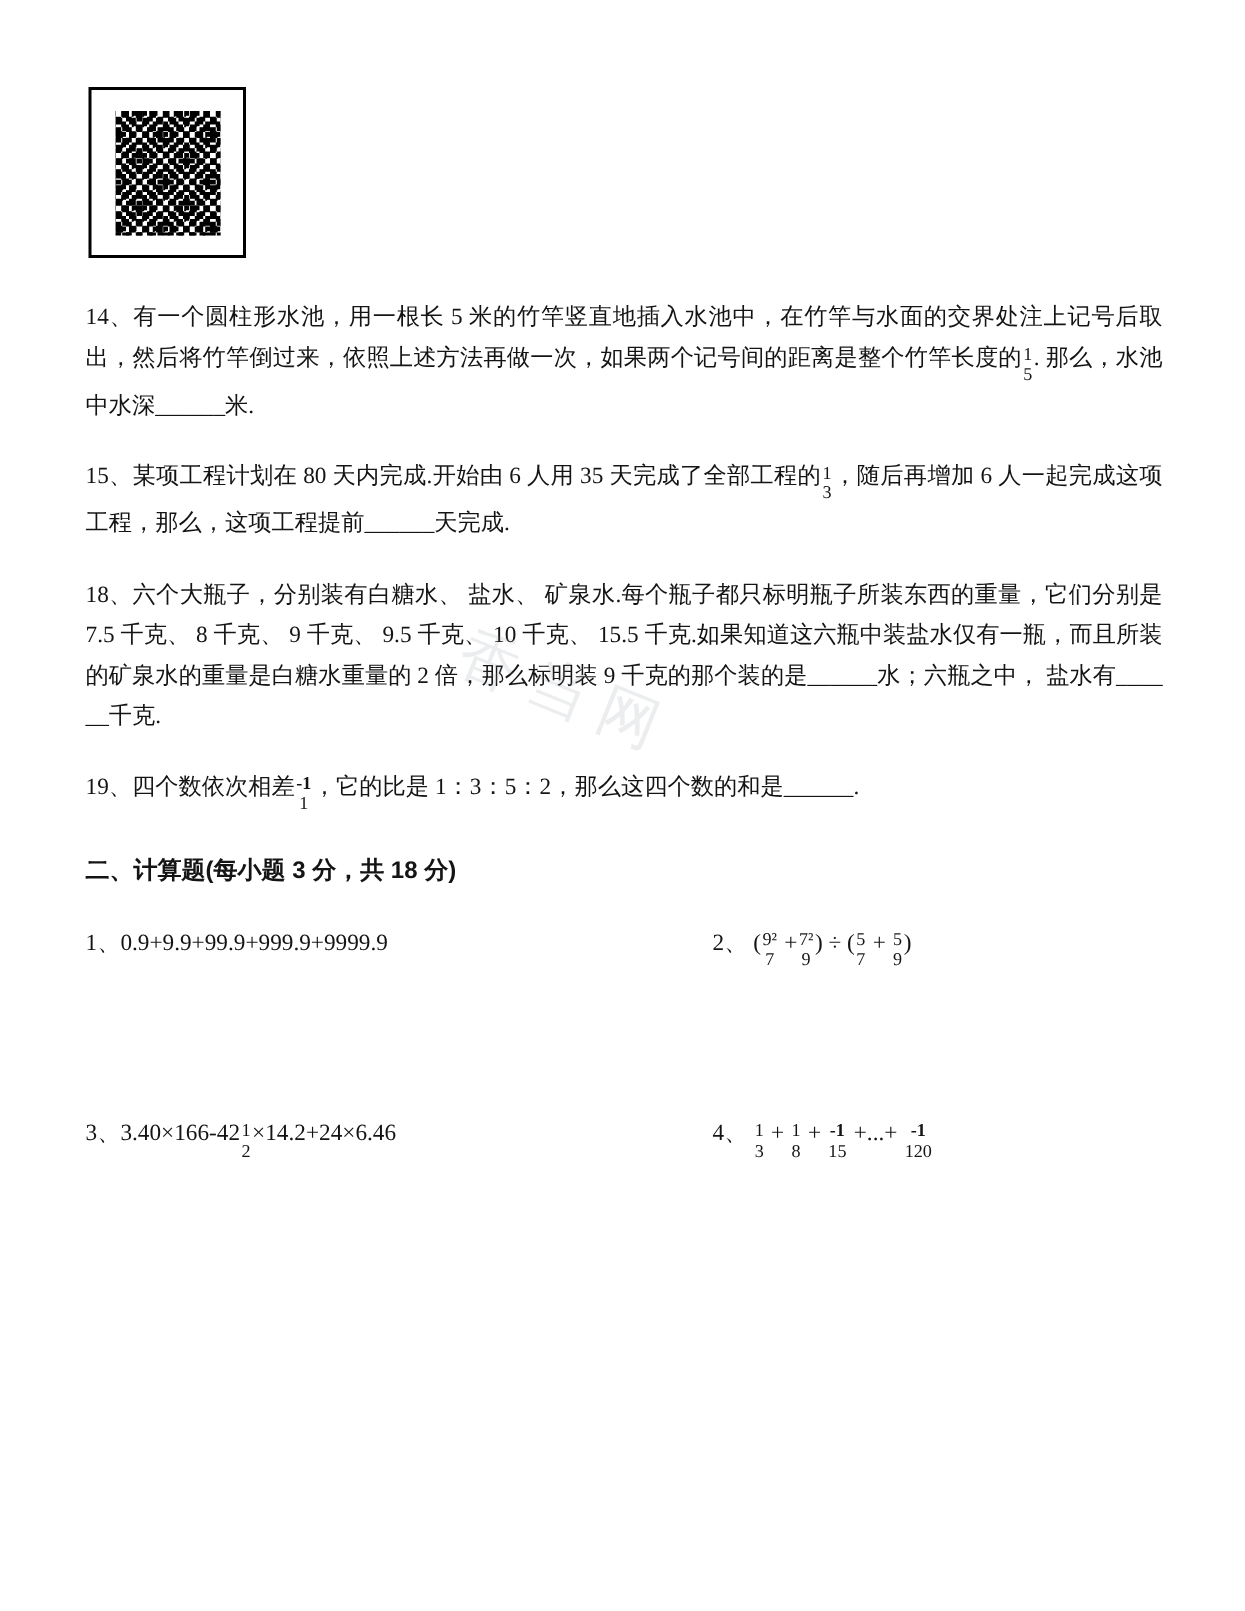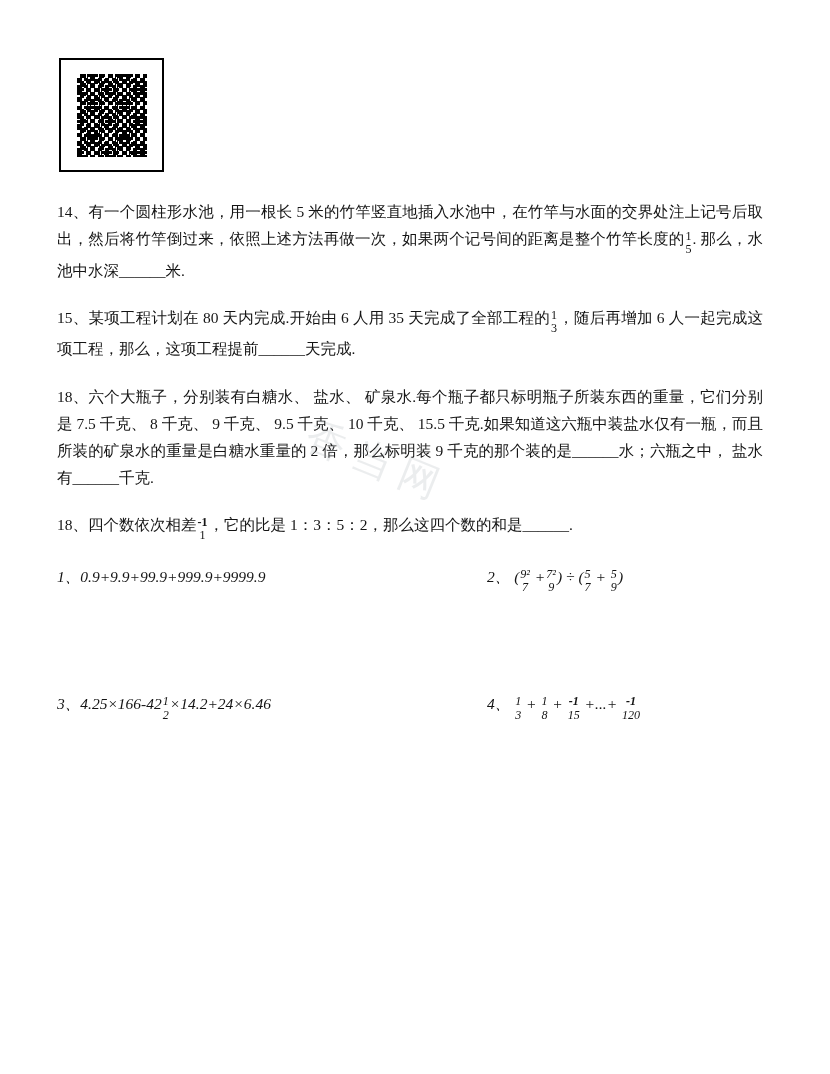--- a/index.html
+++ b/index.html
@@ -17,38 +17,38 @@
   .pattern{
     position:absolute;left:16px;top:14px;right:15px;bottom:13px;
     background-image:
       conic-gradient(#000 0 90deg,#fff 0 180deg,#000 0 270deg,#fff 0),
       conic-gradient(#000 0 90deg,#fff 0 180deg,#000 0 270deg,#fff 0);
     background-size:7px 7px,9px 9px;
     background-blend-mode:multiply;
     filter:contrast(1.1);
   }
   .q{
-    margin:0 12px 20px 0;line-height:1.75;text-align:justify;
+    margin:0 0 20px 0;line-height:1.75;text-align:justify;
     word-break:break-all;
   }
   .frac{
     display:inline-block;text-align:center;vertical-align:text-top;
     line-height:1.1;font-size:0.78em;padding:0 1px;
   }
   .frac .num,.frac .den{display:block;}
   .frac .num.nb{font-weight:bold;}
   .section-title{
     font-weight:bold;margin:26px 0 22px 0;line-height:1.5;
     font-family:"Liberation Sans","DejaVu Sans",sans-serif;font-size:16px;
   }
   .calc-row{display:flex;align-items:flex-start;}
   .calc-row .calc-left{width:418px;flex:none;}
   .calc-row .calc-right{flex:1;}
   .calc-row.row1{margin-bottom:96px;}
-  .calc-row .q{margin-bottom:0;text-align:left;font-style:italic;}
+  .calc-row .q{margin-bottom:0;text-align:left;}
   .watermark{
     position:absolute;left:318px;top:408px;
     transform:rotate(22deg);transform-origin:left top;
     font-size:40px;letter-spacing:10px;color:#8a939b;opacity:0.16;
     pointer-events:none;white-space:nowrap;
   }
 </style>
 </head>
 <body>
 
@@ -56,26 +56,27 @@
 
   <div class="pattern-box">
     <div class="pattern"></div>
   </div>
 
   <div class="watermark">香当网</div>
 
   <p class="q"><span>14、有一个圆柱形水池，用一根长 5 米的竹竿竖直地插入水池中，在竹竿与水面的交界处注上记号后取出，然后将竹竿倒过来，依照上述方法再做一次，如果两个记号间的距离是整个竹竿长度的</span><span class="frac"><span class="num">1</span><span class="den">5</span></span><span>. 那么，水池中水深______米.</span></p>
   <p class="q"><span>15、某项工程计划在 80 天内完成.开始由 6 人用 35 天完成了全部工程的</span><span class="frac"><span class="num">1</span><span class="den">3</span></span><span>，随后再增加 6 人一起完成这项工程，那么，这项工程提前______天完成.</span></p>
   <p class="q"><span>18、六个大瓶子，分别装有白糖水、 盐水、 矿泉水.每个瓶子都只标明瓶子所装东西的重量，它们分别是 7.5 千克、 8 千克、 9 千克、 9.5 千克、 10 千克、 15.5 千克.如果知道这六瓶中装盐水仅有一瓶，而且所装的矿泉水的重量是白糖水重量的 2 倍，那么标明装 9 千克的那个装的是______水；六瓶之中， 盐水有______千克.</span></p>
-  <p class="q"><span>18、四个数依次相差</span><span class="frac"><span class="num nb">-1</span><span class="den">1</span></span><span>，它的比是 1：3：5：2，那么这四个数的和是______.</span></p>
+  <p class="q"><span>19、四个数依次相差</span><span class="frac"><span class="num nb">-1</span><span class="den">1</span></span><span>，它的比是 1：3：5：2，那么这四个数的和是______.</span></p>
 
+  <p class="section-title">二、计算题(每小题 3 分，共 18 分)</p>
 
   <div class="calc-row row1">
     <p class="q calc calc-left"><span>1、0.9+9.9+99.9+999.9+9999.9</span></p>
     <p class="q calc calc-right"><span>2、 (</span><span class="frac"><span class="num">9²</span><span class="den">7</span></span><span> +</span><span class="frac"><span class="num">7²</span><span class="den">9</span></span><span>) ÷ (</span><span class="frac"><span class="num">5</span><span class="den">7</span></span><span> + </span><span class="frac"><span class="num">5</span><span class="den">9</span></span><span>)</span></p>
   </div>
 
   <div class="calc-row">
-    <p class="q calc calc-left"><span>3、4.25×166-42</span><span class="frac"><span class="num">1</span><span class="den">2</span></span><span>×14.2+24×6.46</span></p>
+    <p class="q calc calc-left"><span>3、3.40×166-42</span><span class="frac"><span class="num">1</span><span class="den">2</span></span><span>×14.2+24×6.46</span></p>
     <p class="q calc calc-right"><span>4、 </span><span class="frac"><span class="num">1</span><span class="den">3</span></span><span> + </span><span class="frac"><span class="num">1</span><span class="den">8</span></span><span> + </span><span class="frac"><span class="num nb">-1</span><span class="den">15</span></span><span> +...+ </span><span class="frac"><span class="num nb">-1</span><span class="den">120</span></span><span></span></p>
   </div>
 
 </div>
 
 </body></html>

